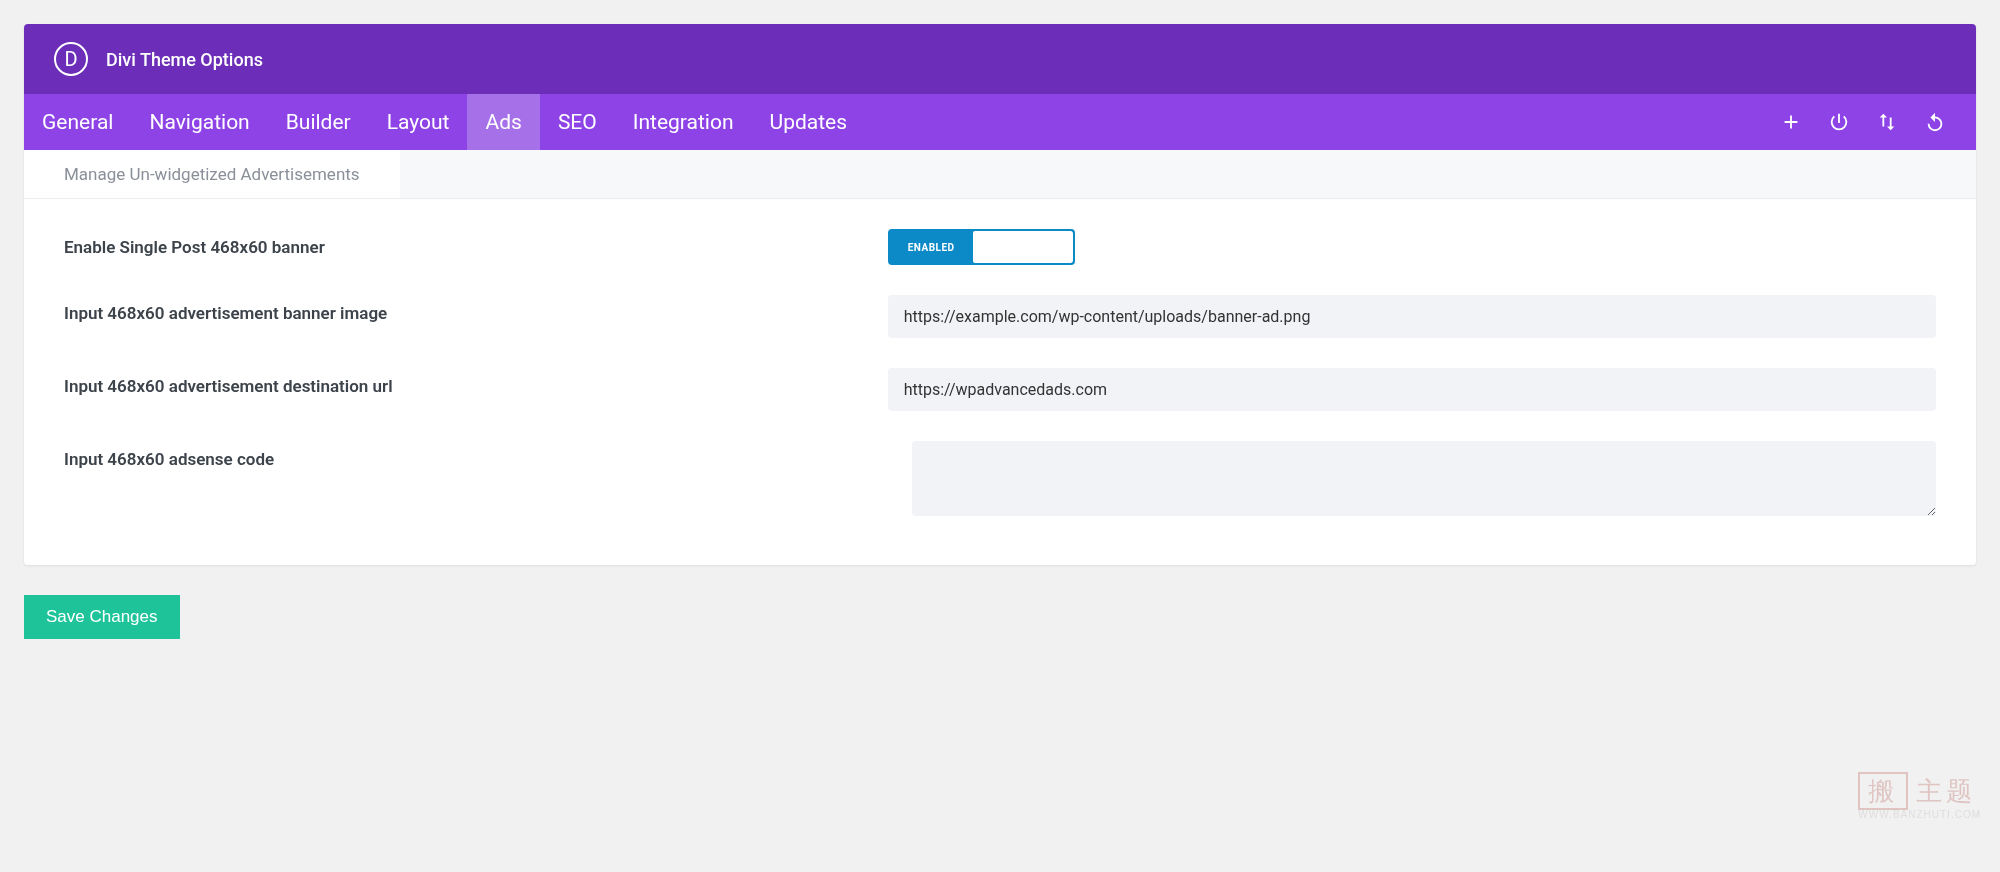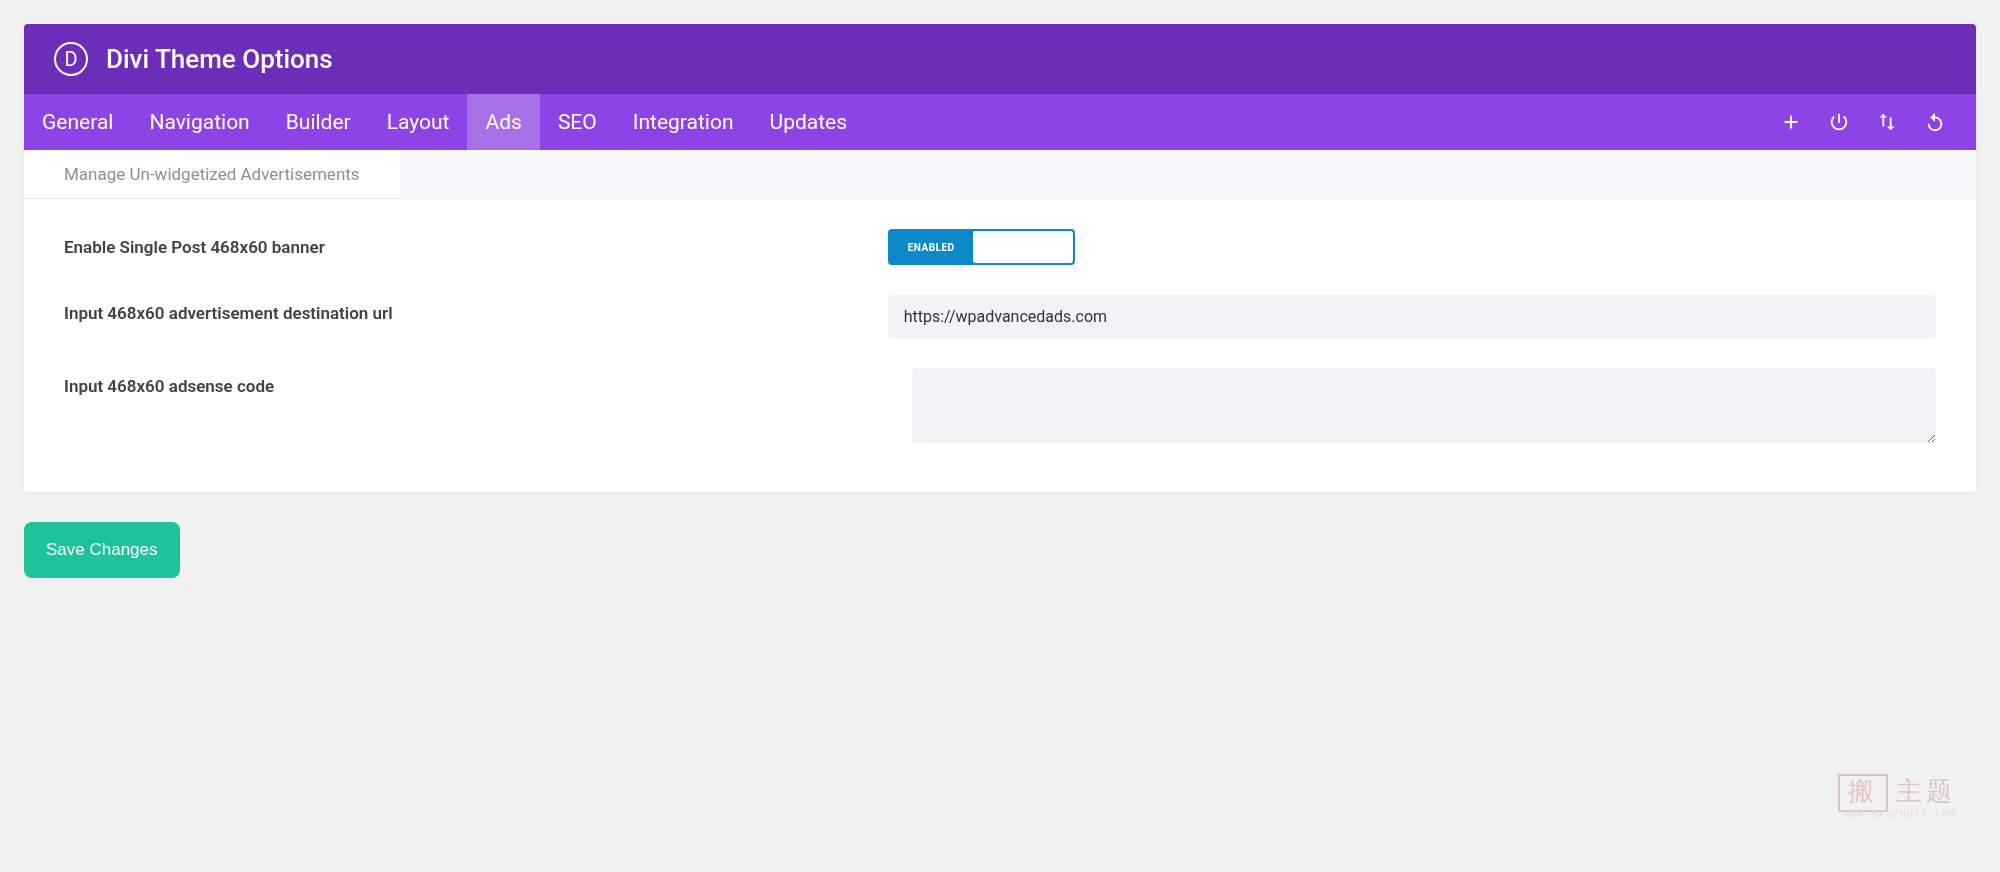--- a/index.html
+++ b/index.html
@@ -27,21 +27,21 @@
   border: 2.5px solid #fff;
   border-radius: 50%;
   display: flex;
   align-items: center;
   justify-content: center;
   font-size: 20px;
   font-weight: 400;
   margin-right: 18px;
 }
 .header-title {
-  font-size: 26px;
+  font-size: 18px;
   font-weight: 500;
 }
 .tabbar {
   background: #8e43e7;
   display: flex;
   align-items: stretch;
   padding: 0 30px 0 0;
 }
 .tabbar .tabs {
   display: flex;
@@ -135,34 +135,34 @@
 }
 .textarea-input {
   min-height: 75px;
   resize: both;
 }
 .save-btn {
   margin-top: 30px;
   background: #1fc39a;
   color: #fff;
   border: none;
-  border-radius: 8px;
-  padding: 18px 22px;
+  border-radius: 0;
+  padding: 12px 22px;
   font-size: 17px;
   cursor: pointer;
 }
 .watermark {
   position: fixed;
-  right: 44px;
+  right: 19px;
   bottom: 52px;
   opacity: 0.22;
   font-size: 26px;
   color: #a0281e;
   pointer-events: none;
-  font-family: Liberation Mono, monospace;
+  font-family: Liberation Sans, sans-serif;
   letter-spacing: 4px;
 }
 .watermark .stamp{
   border: 2px solid #a0281e;
   padding: 2px 8px;
   margin-right: 8px;
 }
 .watermark .small{
   font-size: 10px;
   letter-spacing: 1px;
@@ -227,20 +227,26 @@
     <div class="row">
       <div class="row-label">Enable Single Post 468x60 banner</div>
       <div class="row-field">
         <div class="toggle">
           <span class="toggle-label">ENABLED</span>
           <span class="toggle-knob"></span>
         </div>
       </div>
     </div>
 
+    <div class="row">
+      <div class="row-label">Input 468x60 advertisement banner image</div>
+      <div class="row-field">
+        <input type="text" class="text-input" value="https://example.com/wp-content/uploads/banner-ad.png" style="">
+      </div>
+    </div>
 
     <div class="row">
       <div class="row-label">Input 468x60 advertisement destination url</div>
       <div class="row-field">
         <input type="text" class="text-input" value="https://wpadvancedads.com" style="">
       </div>
     </div>
 
     <div class="row">
       <div class="row-label">Input 468x60 adsense code</div>

